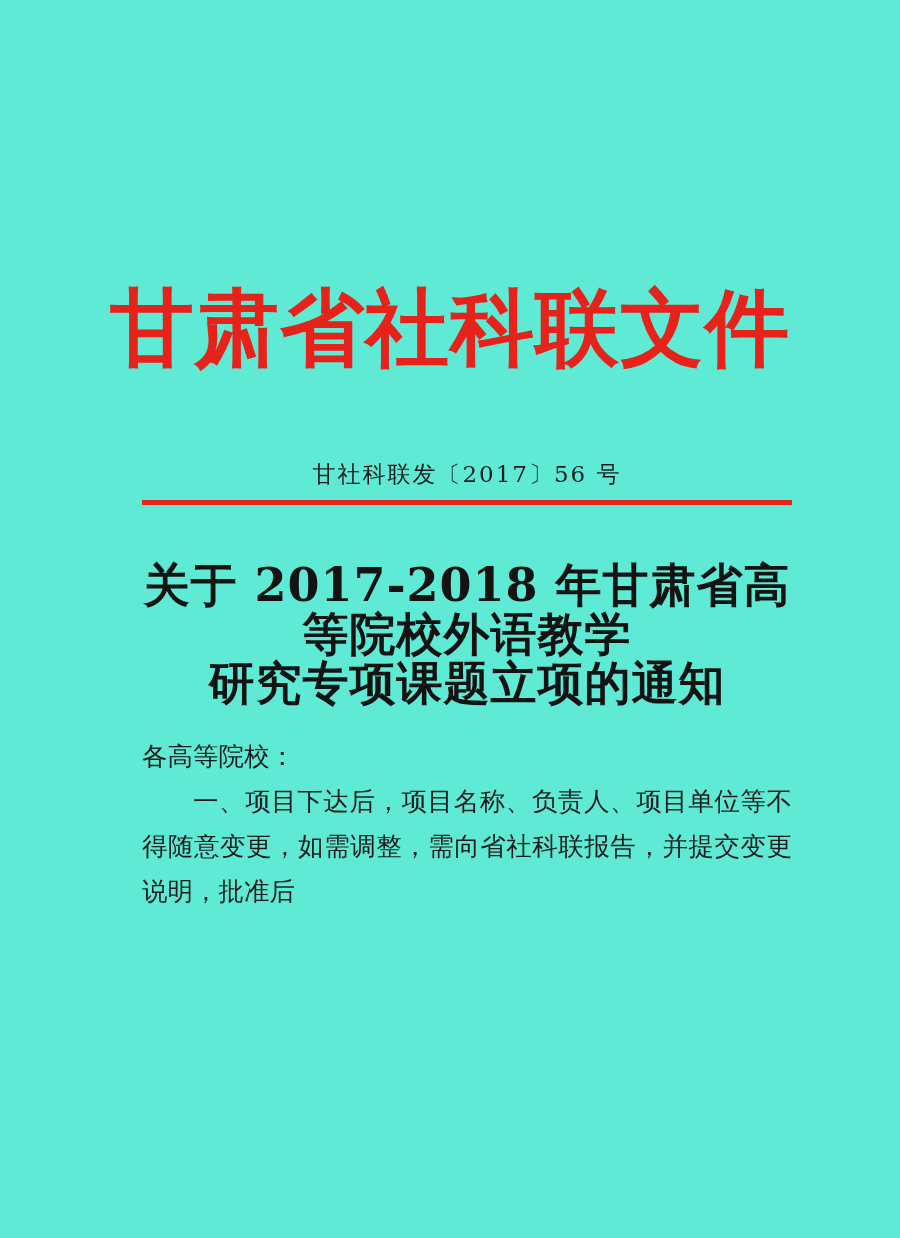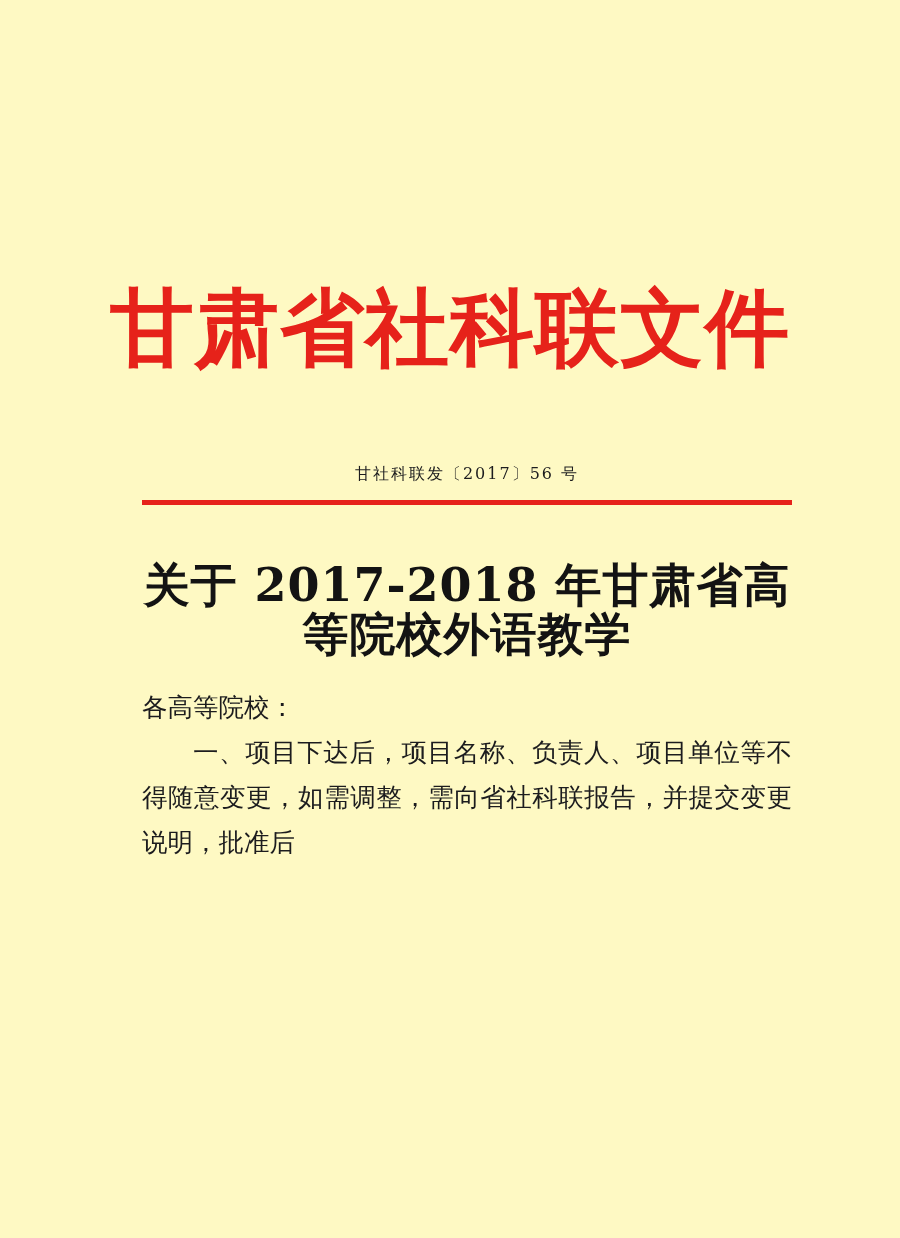--- a/index.html
+++ b/index.html
@@ -4,21 +4,21 @@
 <style>
   html, body {
     margin: 0;
     padding: 0;
     background: #ffffff;
   }
   .page {
     position: relative;
     width: 900px;
     height: 1238px;
-    background: #fef9c3;
+    background: #5eead4;
     overflow: hidden;
     font-family: "DejaVu Serif", "Liberation Serif", serif;
     color: var(--text-black);
   }
   .org-title {
     padding-top: 278px;
     line-height: 100px;
     text-align: center;
     font-size: 84px;
     font-weight: 700;
@@ -27,21 +27,21 @@
     white-space: nowrap;
   }
   .content-column {
     width: 650px;
     margin-left: 142px;
   }
   .doc-number {
     margin-top: 80px;
     line-height: 32px;
     text-align: center;
-    font-size: 16px;
+    font-size: 23px;
     letter-spacing: 2px;
     color: var(--text-black);
   }
   .red-rule {
     margin-top: 10px;
     width: 650px;
     height: 5px;
     background: var(--accent-red);
   }
   .doc-title {
@@ -76,20 +76,21 @@
   <div class="org-title">甘肃省社科联文件</div>
 
   <div class="content-column">
 
     <div class="doc-number">甘社科联发〔2017〕56 号</div>
 
     <div class="red-rule"></div>
 
     <h1 class="doc-title">
       <span>关于 2017-2018 年甘肃省高等院校外语教学</span><br>
+      <span>研究专项课题立项的通知</span>
     </h1>
 
     <div class="body-text">
       <p class="salutation">各高等院校：</p>
       <p class="para-indent">一、项目下达后，项目名称、负责人、项目单位等不得随意变更，如需调整，需向省社科联报告，并提交变更说明，批准后</p>
     </div>
 
   </div>
 
 </div>

